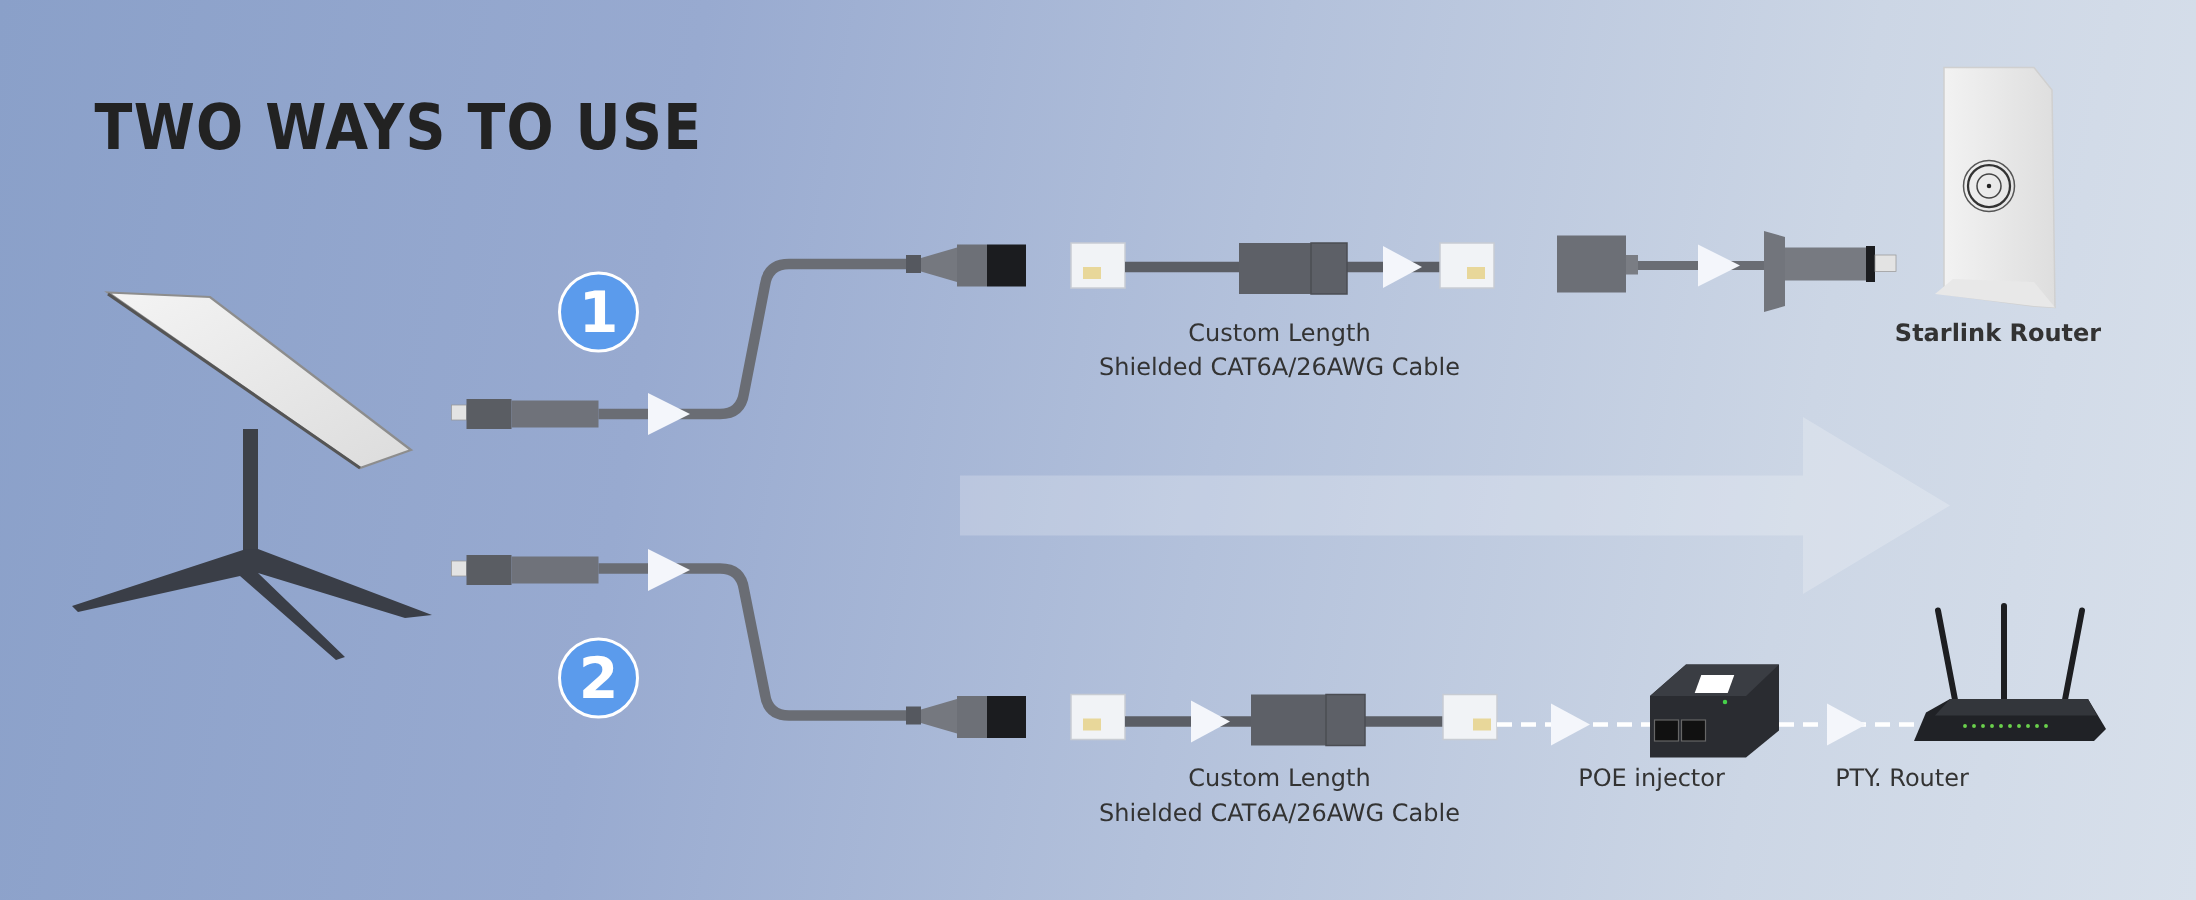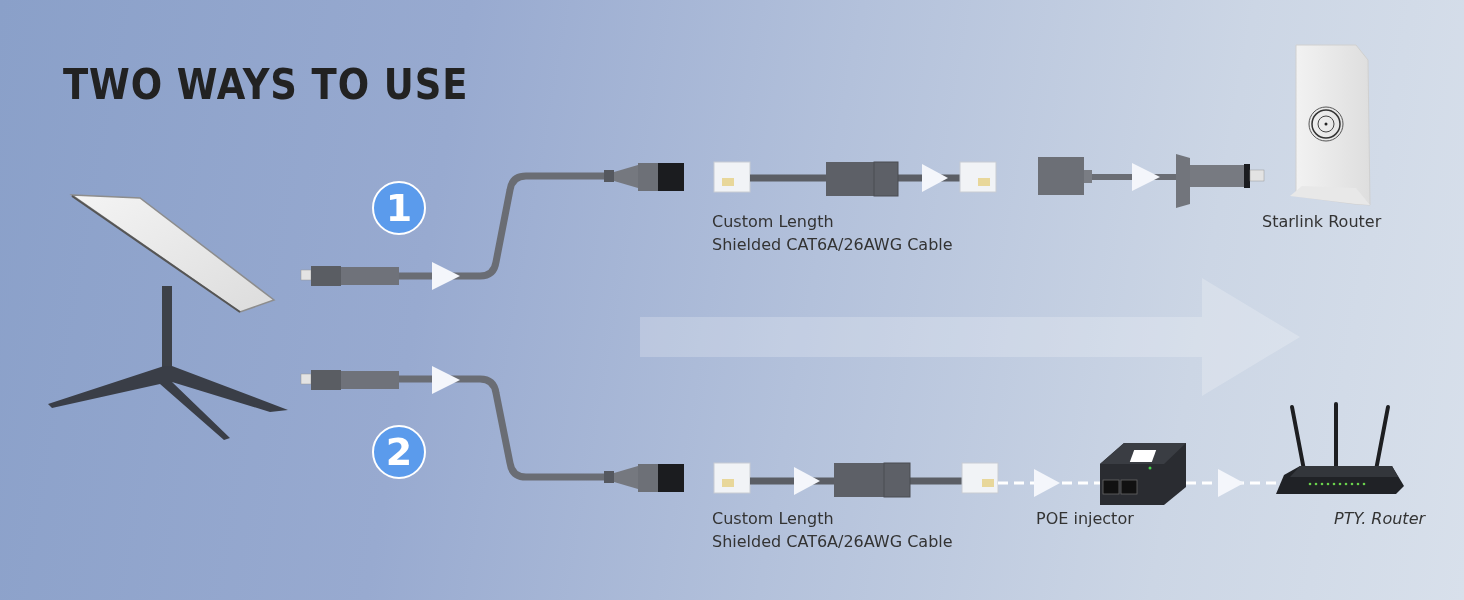--- a/index.html
+++ b/index.html
@@ -16,21 +16,21 @@
     color: #222222; transform: scaleX(0.88); transform-origin: left top;
   }
   .badge {
     width: 50px; height: 50px; border-radius: 50%;
     background: #5b9bec; border: 2px solid #ffffff;
     color: #ffffff; font-weight: bold; font-size: 38px;
     display: flex; align-items: center; justify-content: center;
     font-family: "DejaVu Sans", sans-serif;
   }
   .caption {
-    color: #333333; font-size: 16px; line-height: 23px;
+    color: #333333; font-size: 16px; text-align: center; line-height: 23px;
     font-family: "DejaVu Sans", sans-serif;
   }
   svg { position: absolute; left: 0; top: 0; }
 </style>
 </head>
 <body>
 
 <svg width="1464" height="600">
   <polygon points="640,317 1202,317 1202,278 1300,337 1202,396 1202,357 640,357" fill="#ffffff" fill-opacity="0.22"></polygon>
 </svg>
@@ -157,20 +157,20 @@
 
 <div class="abs title">TWO WAYS TO USE</div>
 
 <div class="abs badge" style="left:372px; top:181px;">1</div>
 <div class="abs badge" style="left:372px; top:425px;">2</div>
 
 <div class="abs caption" style="left:712px; top:210px; width:282px;">
   <div>Custom Length</div>
   <div>Shielded CAT6A/26AWG Cable</div>
 </div>
-<div class="abs caption" style="left:1262px; top:210px; width:140px;">Starlink Router</div>
+<div class="abs caption" style="left:1262px; top:210px; width:140px;font-weight:bold;">Starlink Router</div>
 
 <div class="abs caption" style="left:712px; top:507px; width:282px;">
   <div>Custom Length</div>
   <div>Shielded CAT6A/26AWG Cable</div>
 </div>
 <div class="abs caption" style="left:1036px; top:507px; width:130px;">POE injector</div>
-<div class="abs caption" style="left:1334px; top:507px; width:130px;font-style:italic;">PTY. Router</div>
+<div class="abs caption" style="left:1203px; top:507px; width:130px;">PTY. Router</div>
 
 </body></html>

